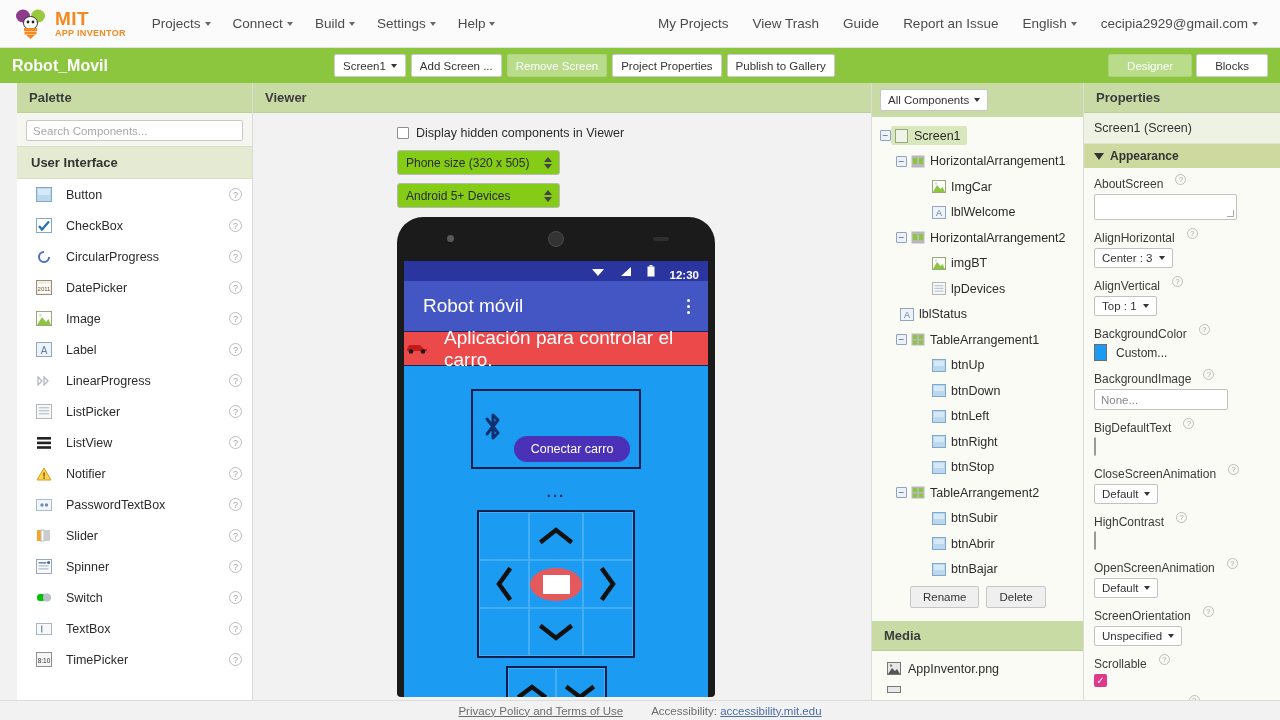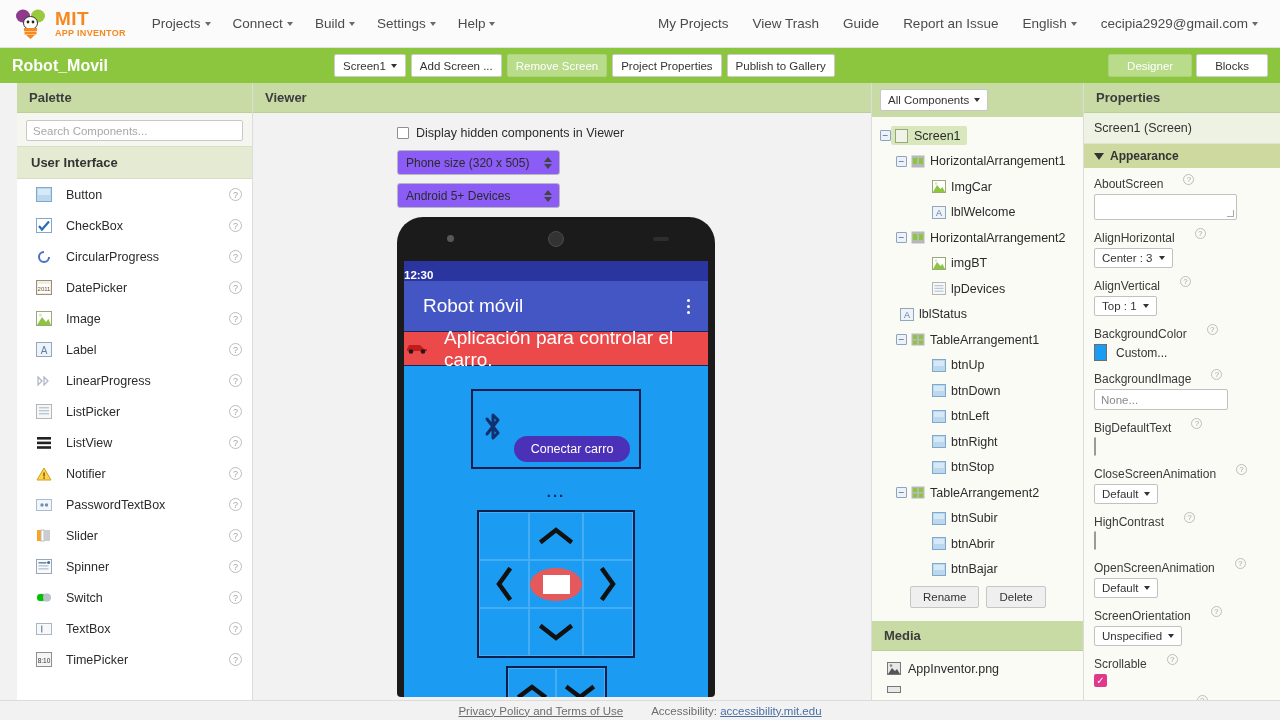--- a/index.html
+++ b/index.html
@@ -89,21 +89,21 @@
 
   
   .viewer-col { width: 619px; border-right: 1px solid #dcdcdc;
                 display: flex; flex-direction: column; background: #f2f2f2; }
   .viewer-body { flex: 1; background: #f2f2f2; padding: 13px 0 0 144px; overflow: hidden; }
   .chk-row { display: flex; align-items: center; gap: 7px; margin-bottom: 10px; }
   .chkbox { width: 12px; height: 12px; border: 1px solid #8f8f8f; background: #fff; border-radius: 1px; }
   .chk-label { font-size: 12.5px; color: #2b2b2b; }
   .sel-box {
     width: 163px; height: 25px; border: 1px solid #b8b8b8; border-radius: 3px;
-    background: #8b5cf6; font-size: 12px; color: #2b2b2b; padding: 0 8px;
+    background: #84cc16; font-size: 12px; color: #2b2b2b; padding: 0 8px;
     display: flex; align-items: center; margin-bottom: 8px; cursor: pointer;
     position: relative;
   }
   .spin { position: absolute; right: 7px; display: flex; flex-direction: column; gap: 2px; }
   .spin i { width: 0; height: 0; border-left: 4px solid transparent; border-right: 4px solid transparent; }
   .spin .up { border-bottom: 5px solid #444; }
   .spin .dn { border-top: 5px solid #444; }
 
   
   .phone { width: 318px; height: 480px; margin-top: 9px; position: relative; }
@@ -117,22 +117,22 @@
   .speaker { position: absolute; top: 14px; left: 50%; transform: translateX(-50%);
              width: 16px; height: 16px; border-radius: 50%; background: #333;
              border: 1px solid #4a4a4a; }
   .sensor { position: absolute; top: 20px; right: 46px; width: 16px; height: 4px;
             background: #2e2e2e; border-radius: 2px; }
   .screen {
     position: absolute; top: 44px; left: 7px; right: 7px; bottom: 0;
     background: #1b9cf2; overflow: hidden;
   }
   .statusbar {
-    height: 20px; background: #2a35a0; display: flex; align-items: flex-start;
-    justify-content: flex-end; padding-right: 9px; gap: 15px; flex-direction: column;
+    height: 20px; background: #2a35a0; display: flex; align-items: flex-end;
+    justify-content: flex-end; padding-right: 9px; gap: 15px;
   }
   .sb-time { color: #fff; font-size: 11.5px; font-weight: bold; }
   .titlebar {
     height: 50px; background: #4455c4; display: flex; align-items: center;
     padding: 0 14px 0 19px;
   }
   .app-title { color: #ffffff; font-size: 19px; flex: 1; }
   .kebab { display: flex; flex-direction: column; gap: 3px; cursor: pointer; padding: 4px; }
   .kebab i { width: 3px; height: 3px; background: #fff; border-radius: 50%; }
 
@@ -207,21 +207,21 @@
   .prop-sel { background: #eef2e2; font-size: 12.5px; color: #333; padding: 8px 10px;
               border-bottom: 1px solid #e0e5d2; }
   .prop-section {
     background: #cdd99f; font-size: 12px; font-weight: bold; color: #333;
     padding: 5px 10px; display: flex; align-items: center; gap: 6px;
   }
   .tri-down { width: 0; height: 0; border-left: 5px solid transparent;
               border-right: 5px solid transparent; border-top: 7px solid #333; }
   .prop-body { padding: 9px 10px 0 10px; overflow: hidden; flex: 1; }
   .prop-name { font-size: 12px; color: #3a3a3a; display: flex; align-items: flex-start;
-               gap: 20px; margin-bottom: 3px; }
+               gap: 12px; margin-bottom: 3px; }
   .prop-name .help-q { width: 11px; height: 11px; font-size: 8px; flex: 0 0 11px;
                        position: relative; top: -3px; }
   .prop-field { margin-bottom: 11px; }
   .ta { width: 143px; height: 26px; border: 1px solid #c1c1c1; border-radius: 2px;
         background: #fff; position: relative; }
   .ta:after { content: ''; position: absolute; right: 2px; bottom: 2px; width: 6px;
               height: 6px; border-right: 1px solid #aaa; border-bottom: 1px solid #aaa; }
   .dd {
     border: 1px solid #c1c1c1; border-radius: 2px; background: #fff; font-size: 11.5px;
     color: #333; padding: 3px 7px; display: inline-flex; align-items: center; gap: 6px;

